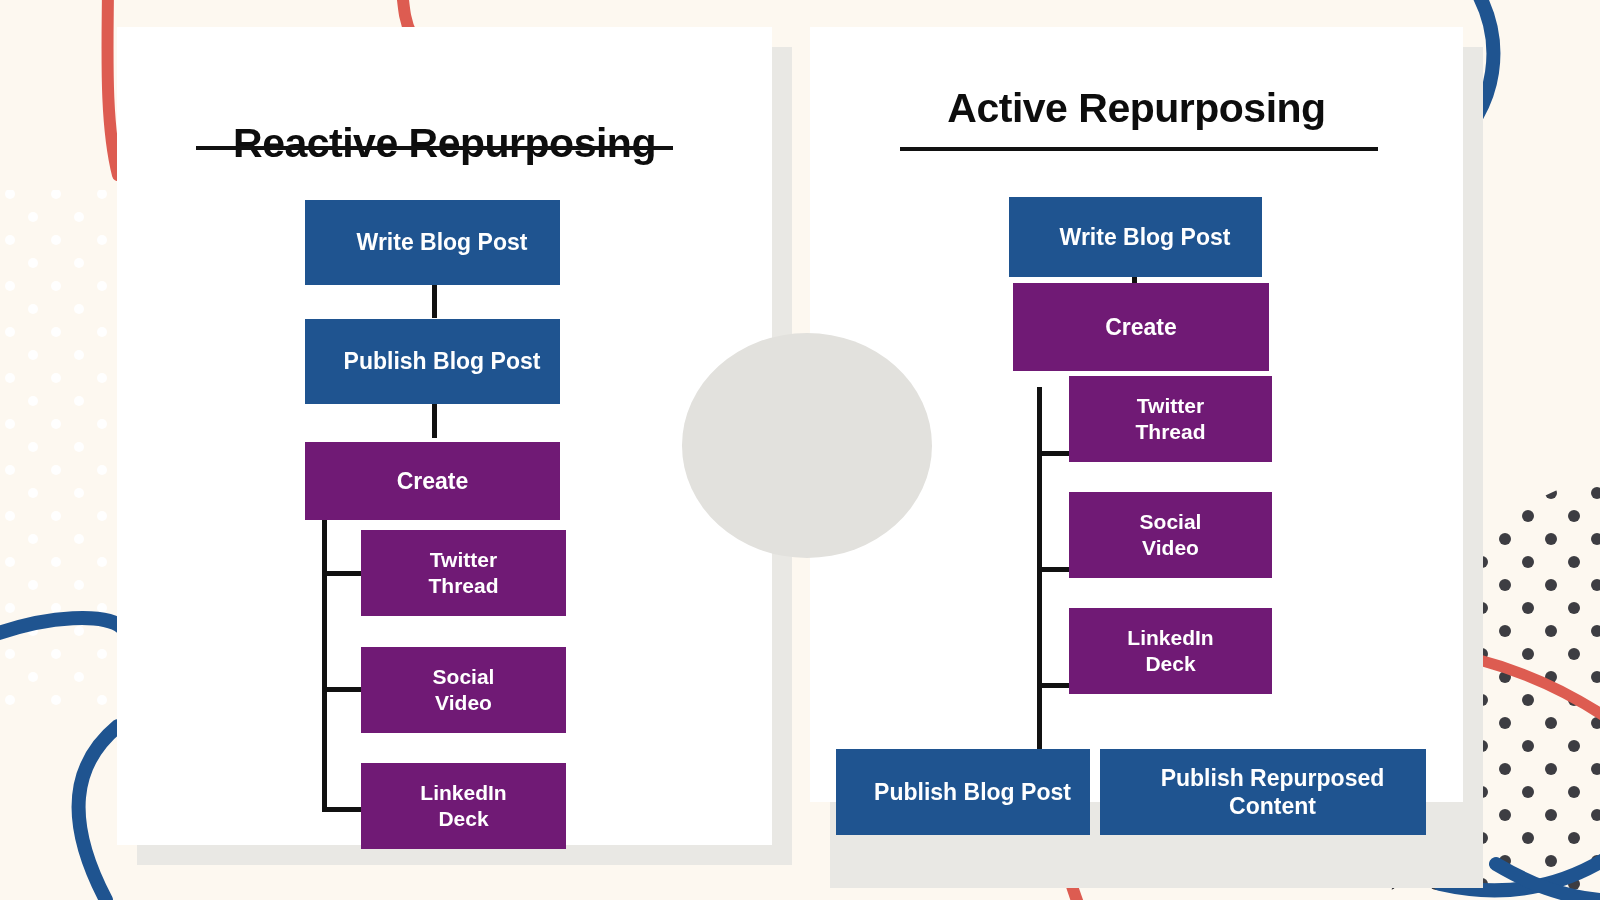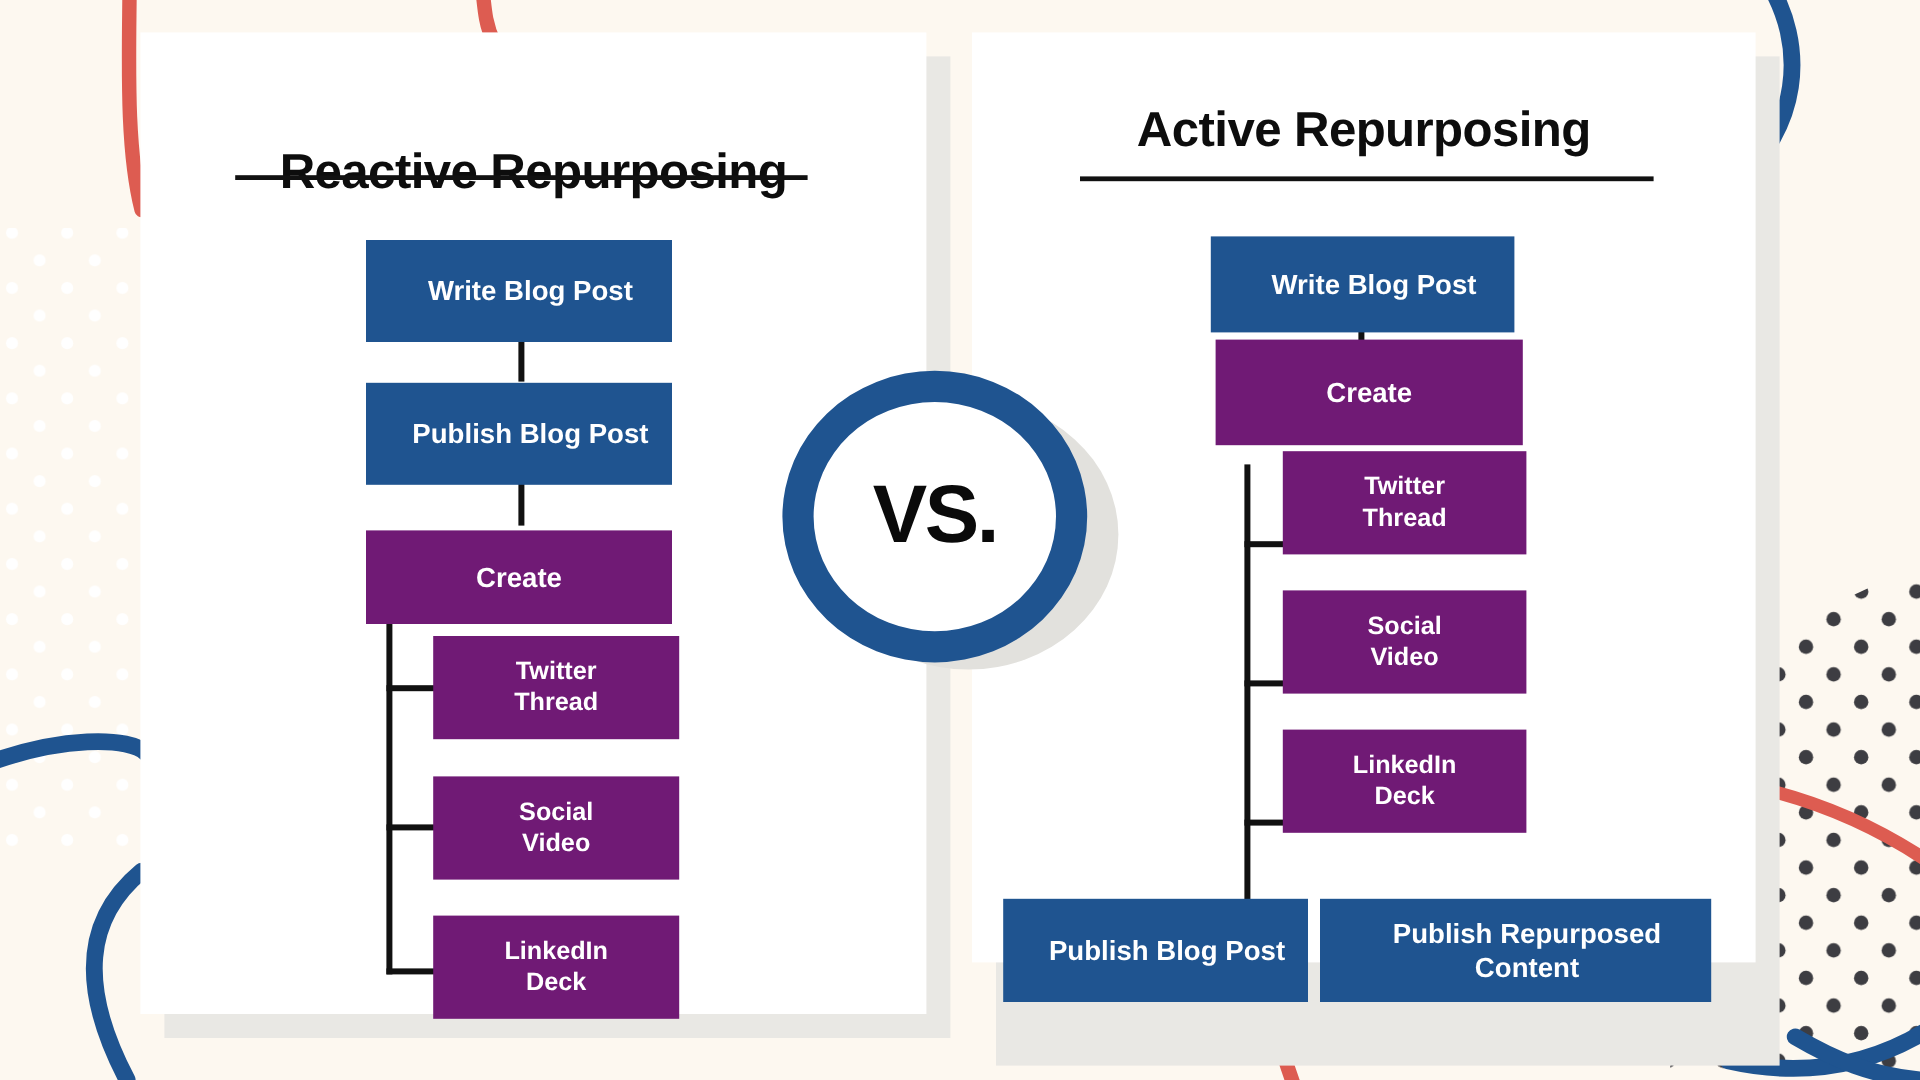--- a/index.html
+++ b/index.html
@@ -225,16 +225,13 @@
   </div>
 
   <div class="node blue" style="left:290px; top:722px; width:326px; height:86px; font-size:23px; white-space:pre-line;">
     <span>Publish Repurposed
 Content</span>
   </div>
 </div>
 
 <div id="vs-wrap">
   <div id="vs-shadow"></div>
-  <div id="vs-circle">
-    <span id="vs-label">VS.</span>
-  </div>
 </div>
 
 </body></html>

